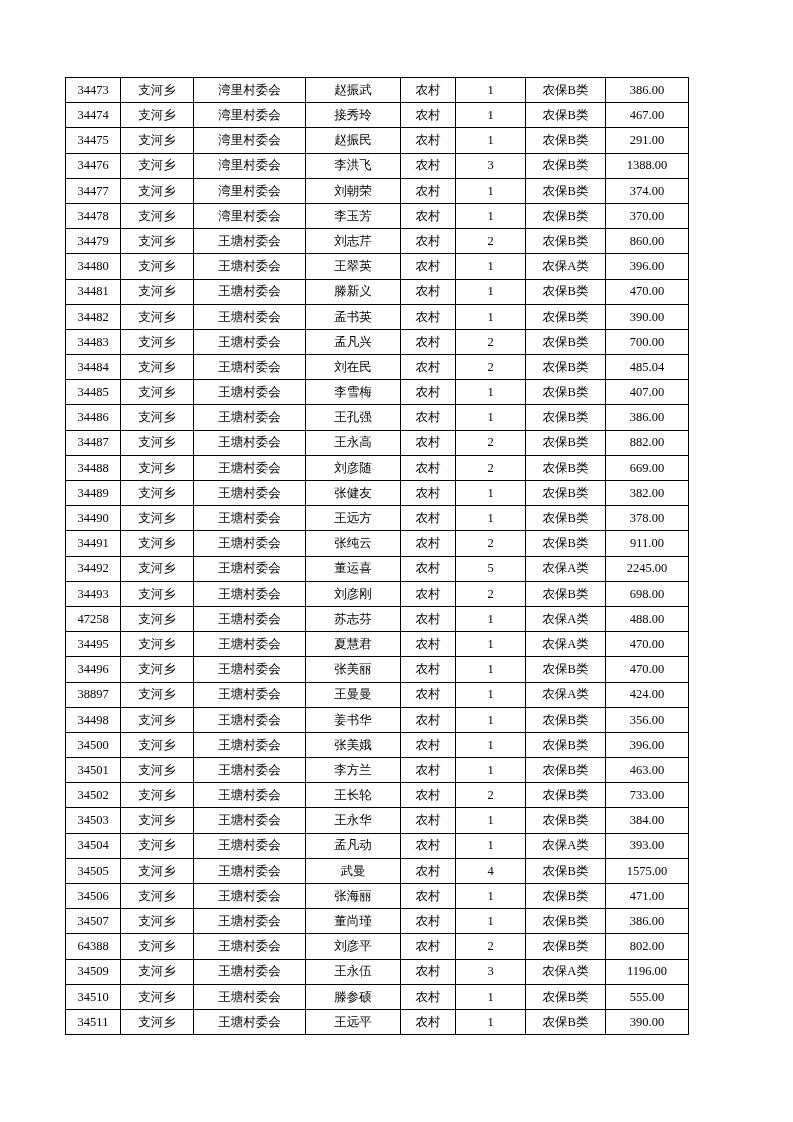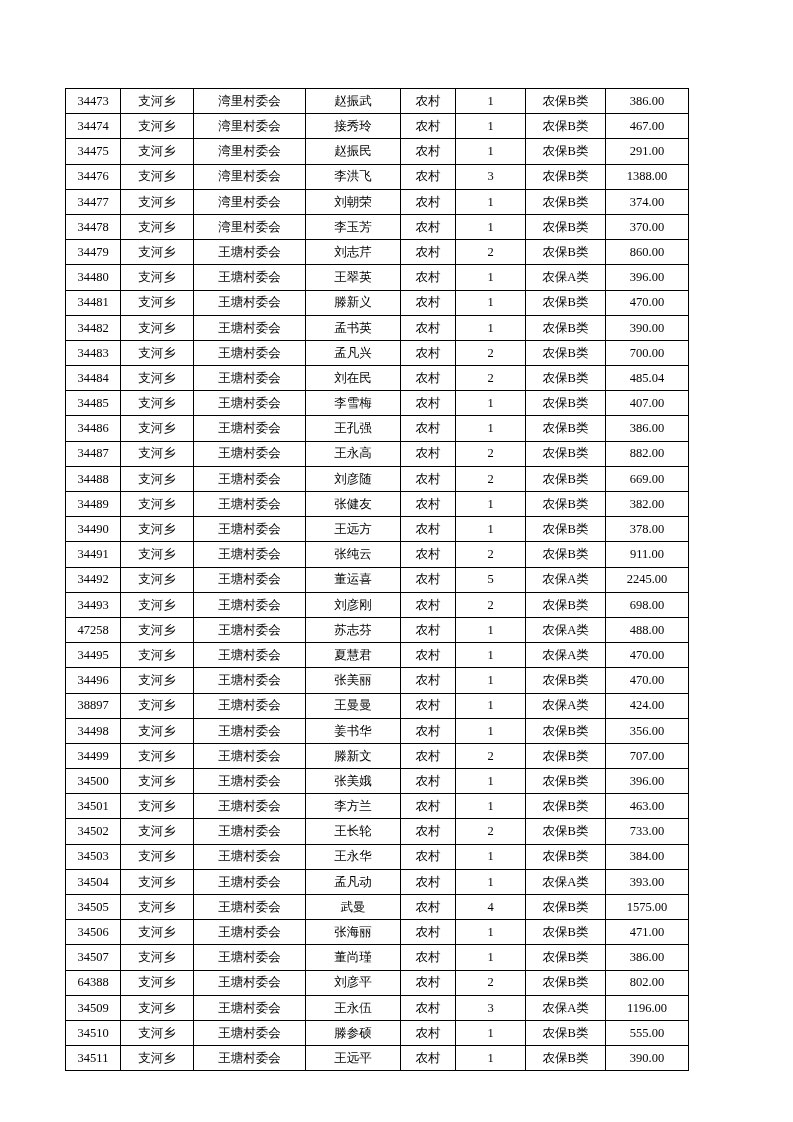--- a/index.html
+++ b/index.html
@@ -16,21 +16,21 @@
   .page {
     position: relative;
     width: 793px;
     height: 1122px;
     background: #ffffff;
     overflow: hidden;
   }
   table.data-table {
     position: absolute;
     left: 65px;
-    top: 88px;
+    top: 77px;
     border-collapse: collapse;
     table-layout: fixed;
   }
   table.data-table td {
     border: 1px solid #000000;
     height: 24.2px;
     font-size: 12.5px;
     line-height: 1;
     text-align: center;
     vertical-align: middle;
@@ -314,30 +314,20 @@
         <td class="c-id">34498</td>
         <td class="c-town">支河乡</td>
         <td class="c-village">王塘村委会</td>
         <td class="c-name">姜书华</td>
         <td class="c-type">农村</td>
         <td class="c-count">1</td>
         <td class="c-category">农保B类</td>
         <td class="c-amount">356.00</td>
       </tr>
         <tr>
-        <td class="c-id">34499</td>
-        <td class="c-town">支河乡</td>
-        <td class="c-village">王塘村委会</td>
-        <td class="c-name">滕新文</td>
-        <td class="c-type">农村</td>
-        <td class="c-count">2</td>
-        <td class="c-category">农保B类</td>
-        <td class="c-amount">707.00</td>
-      </tr>
-        <tr>
         <td class="c-id">34500</td>
         <td class="c-town">支河乡</td>
         <td class="c-village">王塘村委会</td>
         <td class="c-name">张美娥</td>
         <td class="c-type">农村</td>
         <td class="c-count">1</td>
         <td class="c-category">农保B类</td>
         <td class="c-amount">396.00</td>
       </tr>
         <tr>

